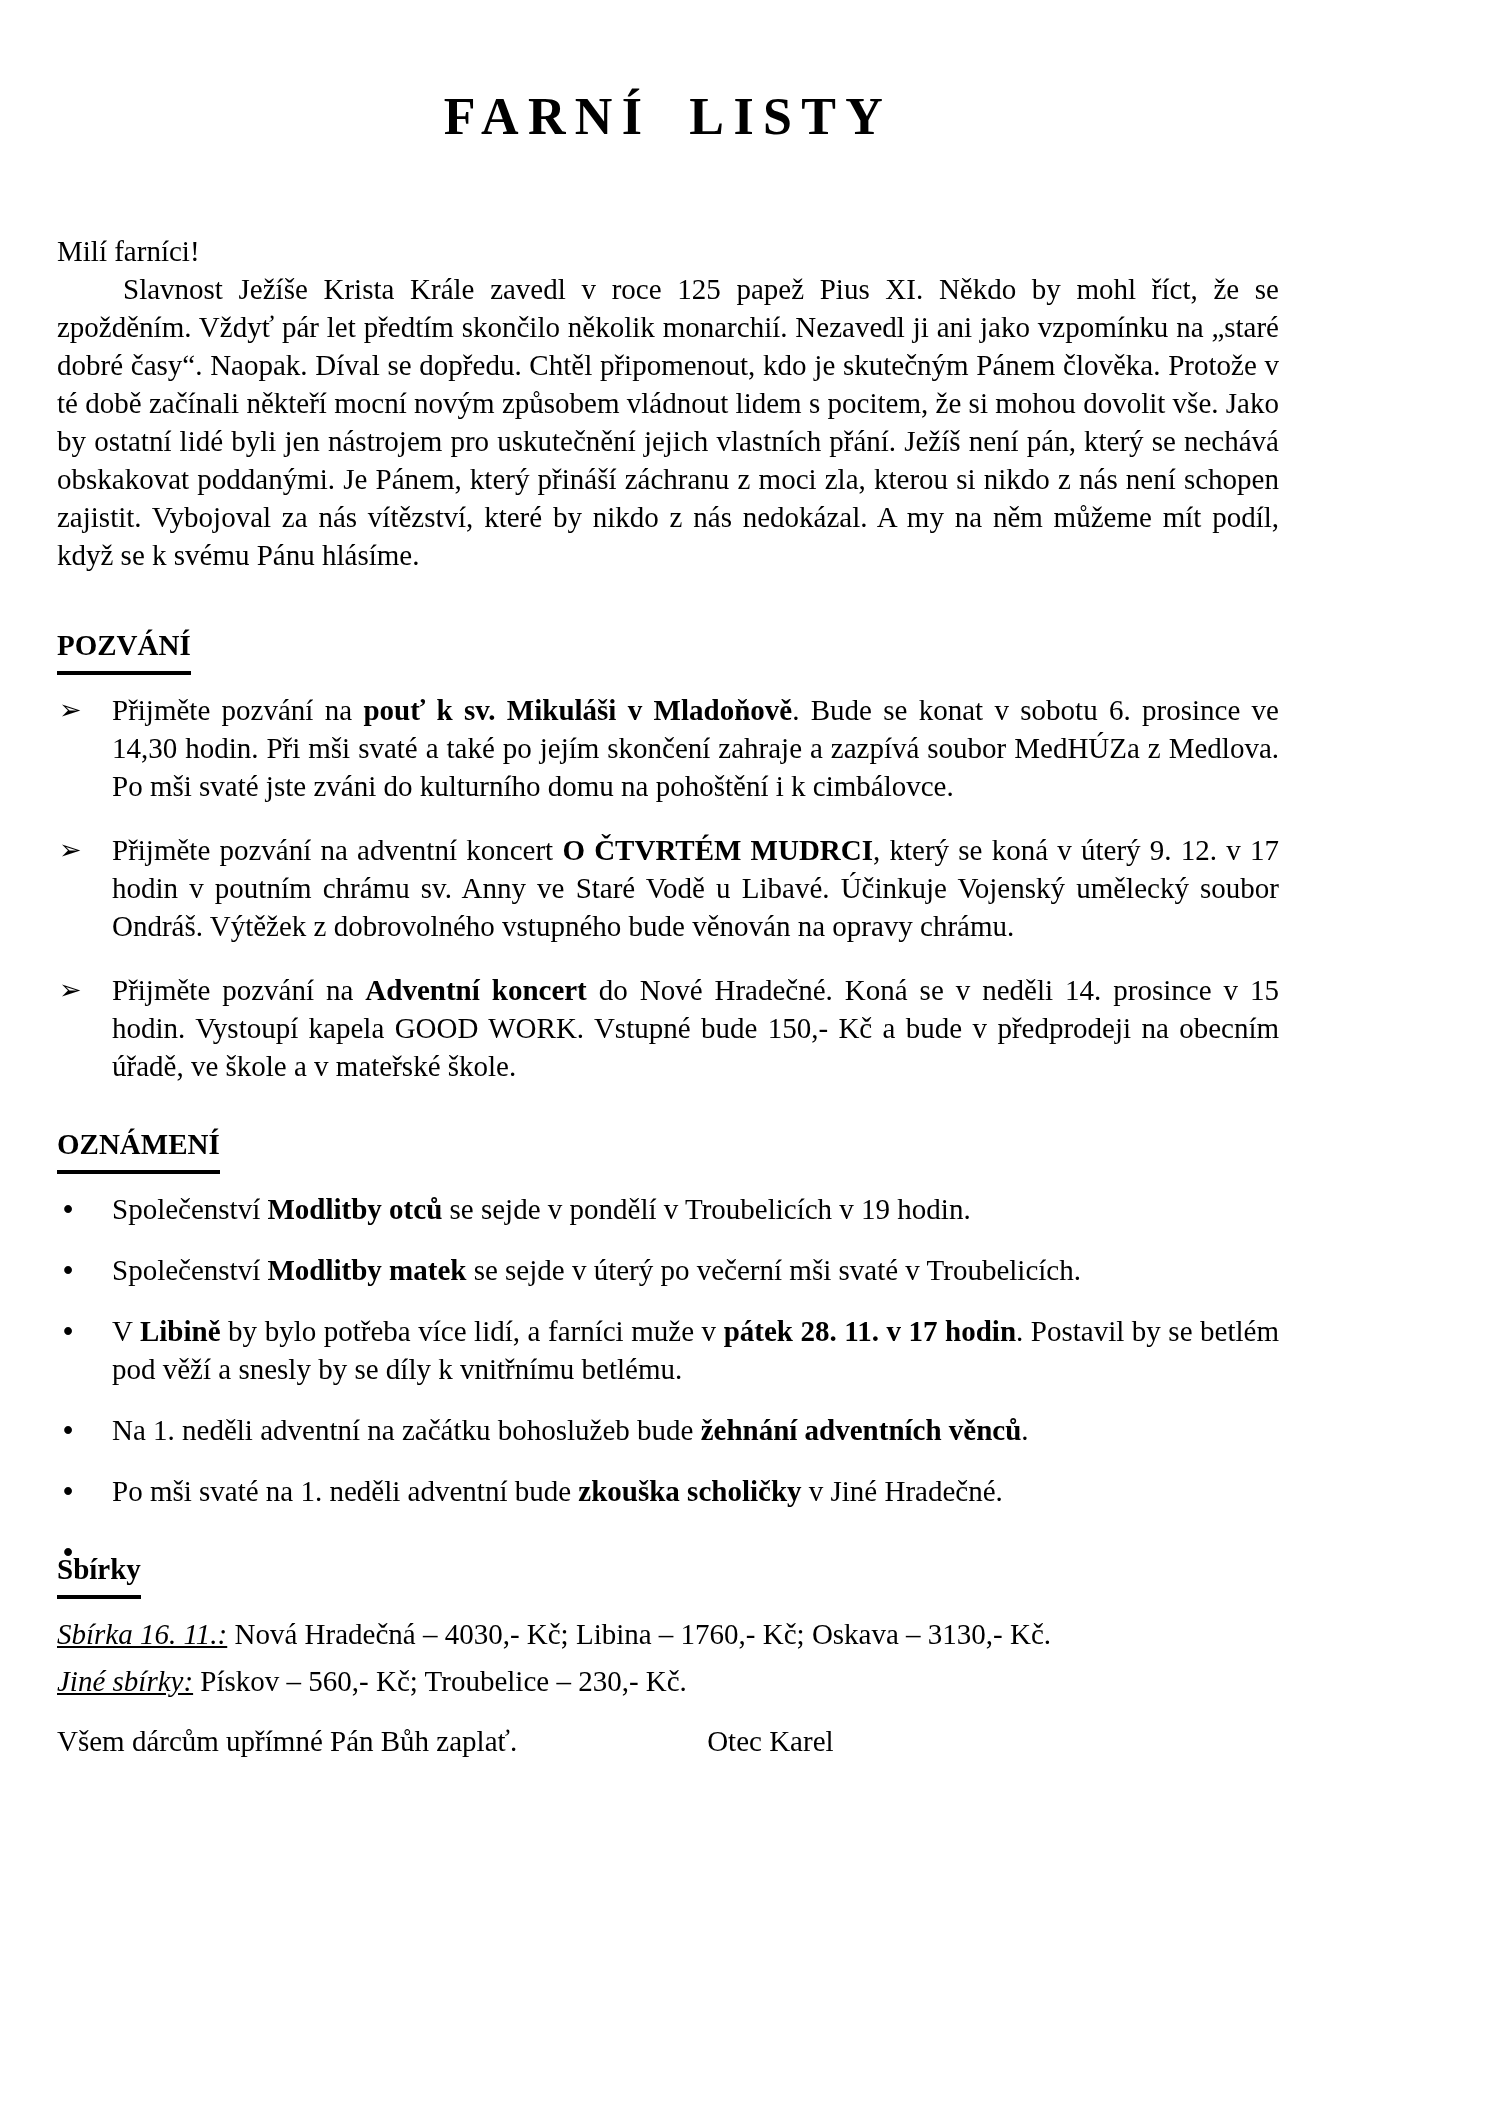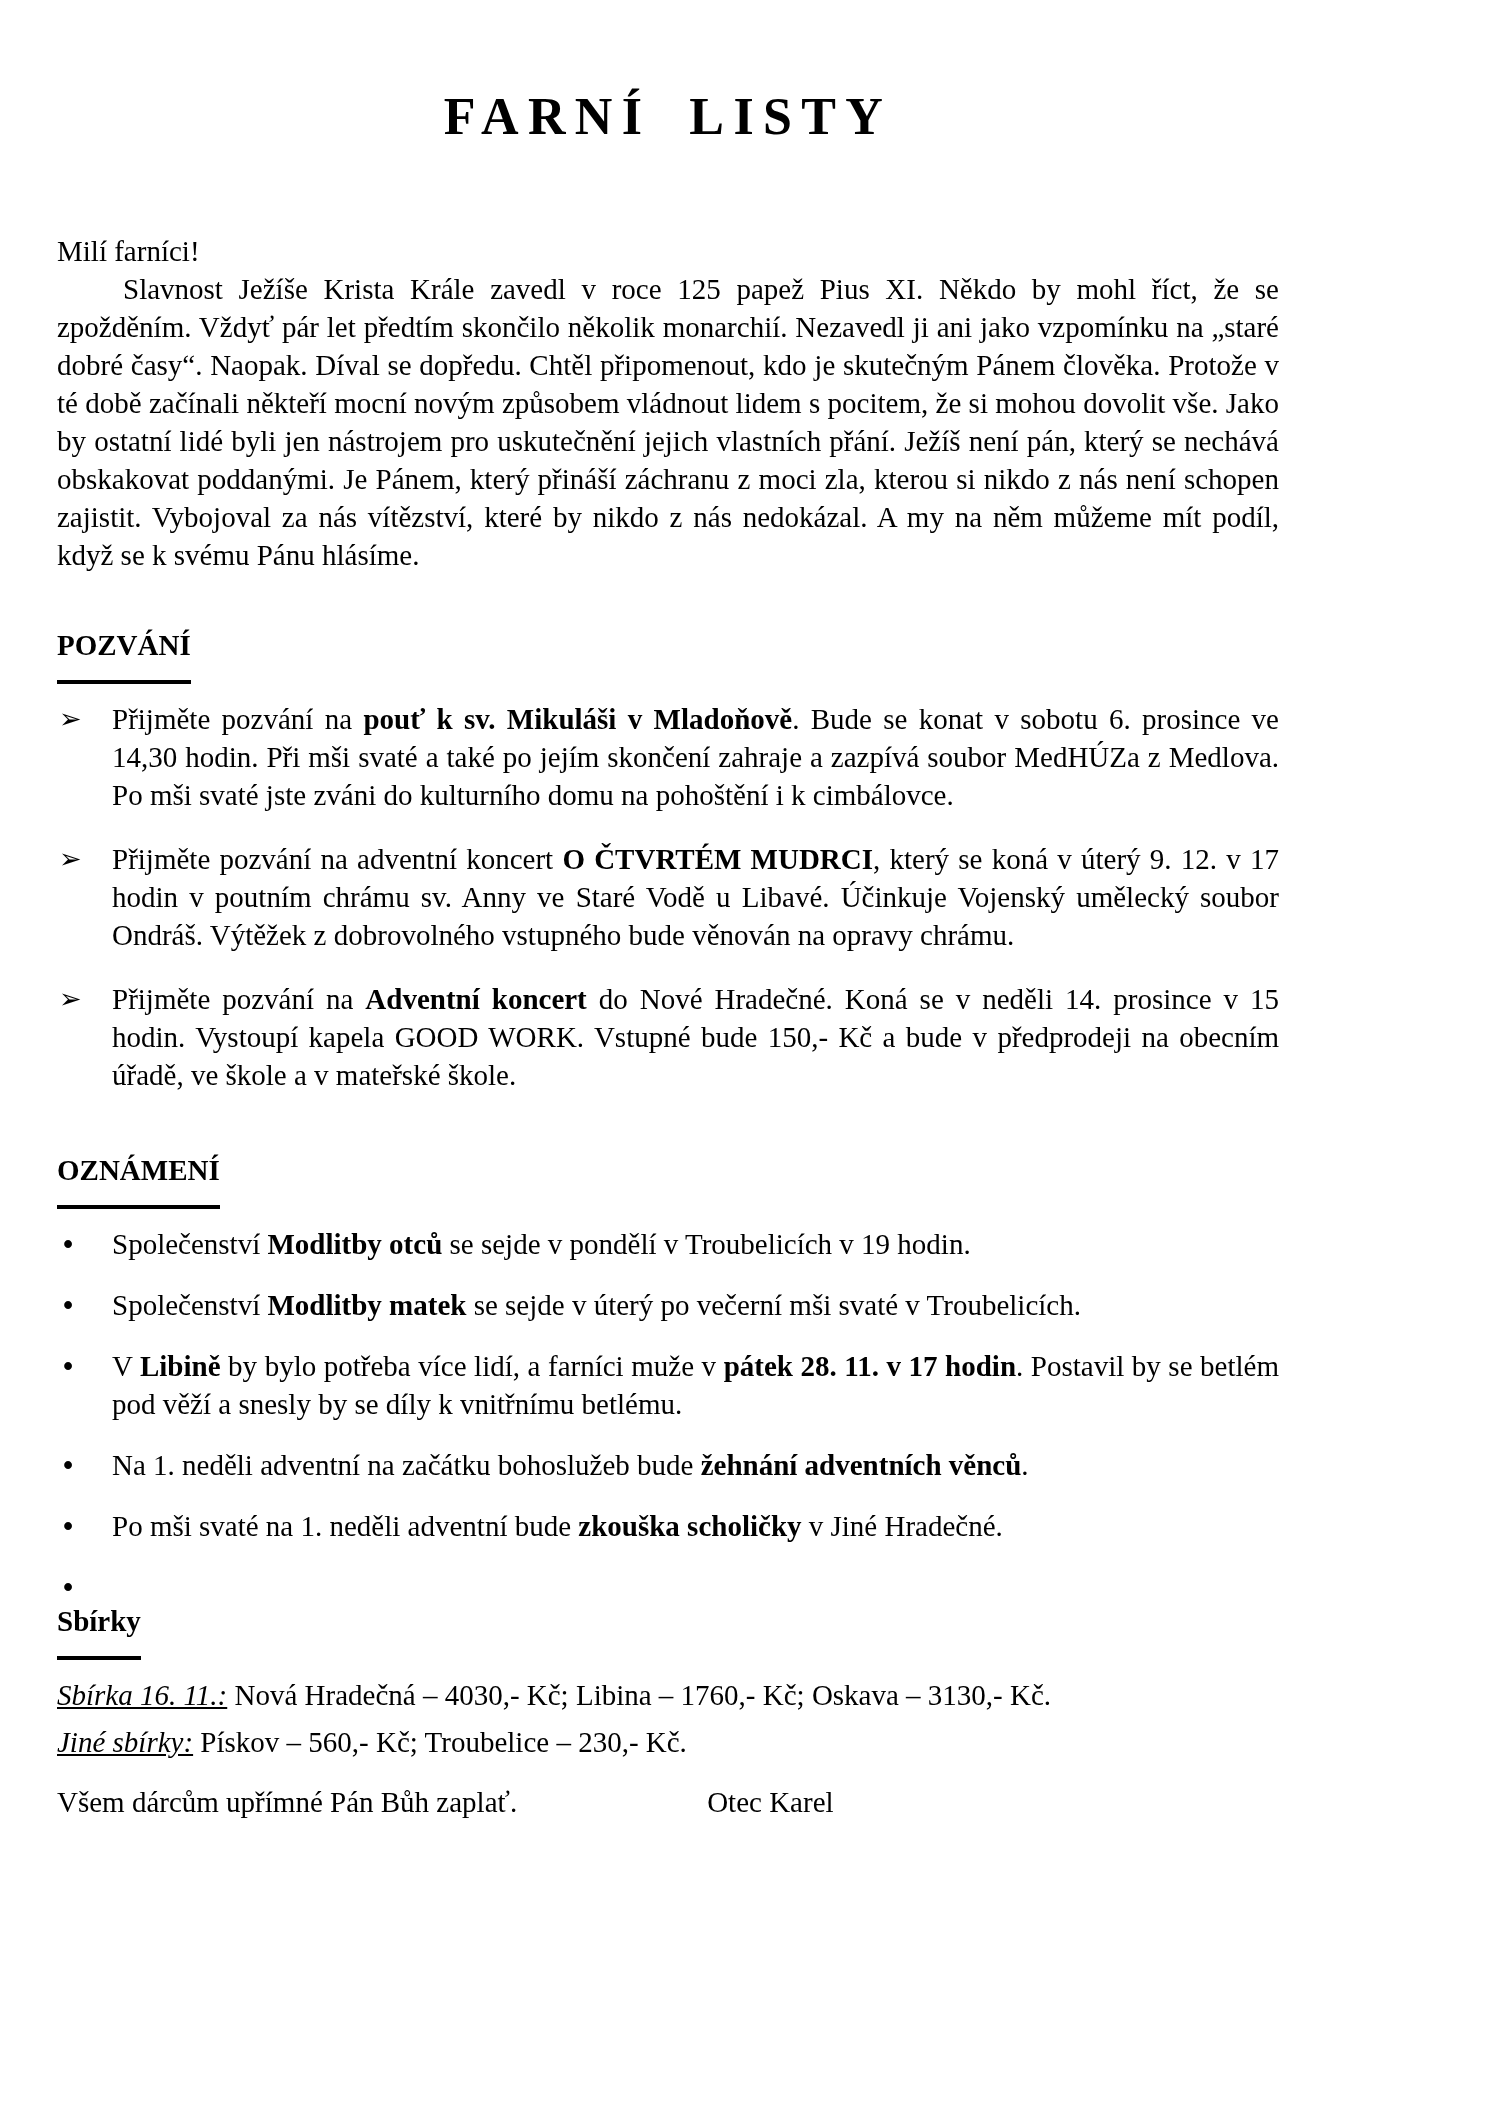--- a/index.html
+++ b/index.html
@@ -14,22 +14,22 @@
   .title {
     margin:0 0 86px 0;
     font-size:52px; line-height:58px; font-weight:bold;
     text-align:center;
     letter-spacing:0.18em; word-spacing:0.30em;
   }
   .salutation { margin:0; }
   .intro { margin:0; text-align:justify; text-indent:66px; }
 
   .sec-head { margin:52px 0 16px 0; font-weight:bold; }
-  .sec-head.tight { margin-top:57px; }
-  .head-underline { display:inline-block; border-bottom:4px solid #000; padding-bottom:16px; }
+  .sec-head.tight { margin-top:40px; }
+  .head-underline { display:inline-block; border-bottom:4px solid #000; padding-bottom:7px; }
 
   ul.blist { list-style:none; margin:0; padding:0; }
   ul.blist li { position:relative; padding-left:55px; text-align:justify; margin:0 0 26px 0; }
   ul.blist li .marker { position:absolute; left:2px; top:0; }
   ul.arrow li .marker { font-size:27px; }
   ul.dots li { margin-bottom:23px; }
   ul.dots li .marker { font-weight:bold; left:6px; }
 
   .b { font-weight:bold; }
   .u { text-decoration:underline;font-style:italic; }

